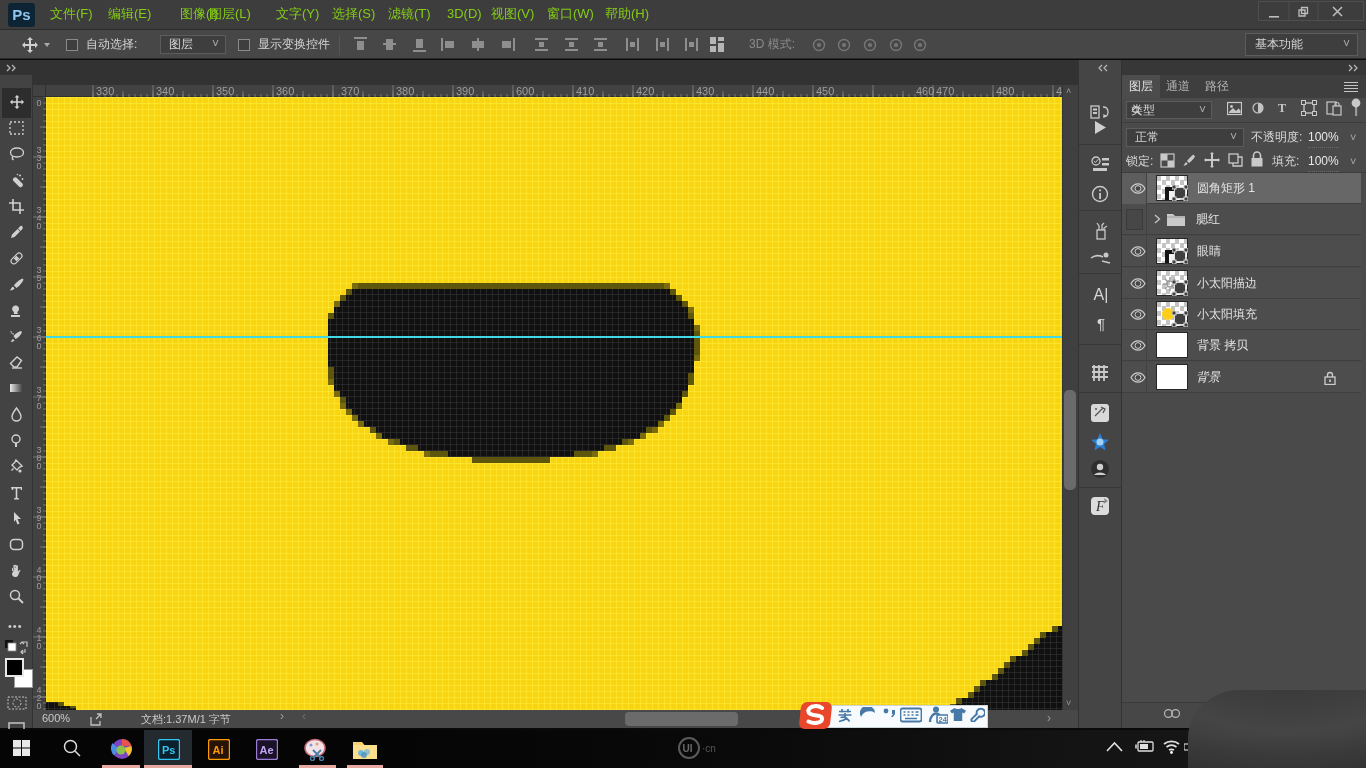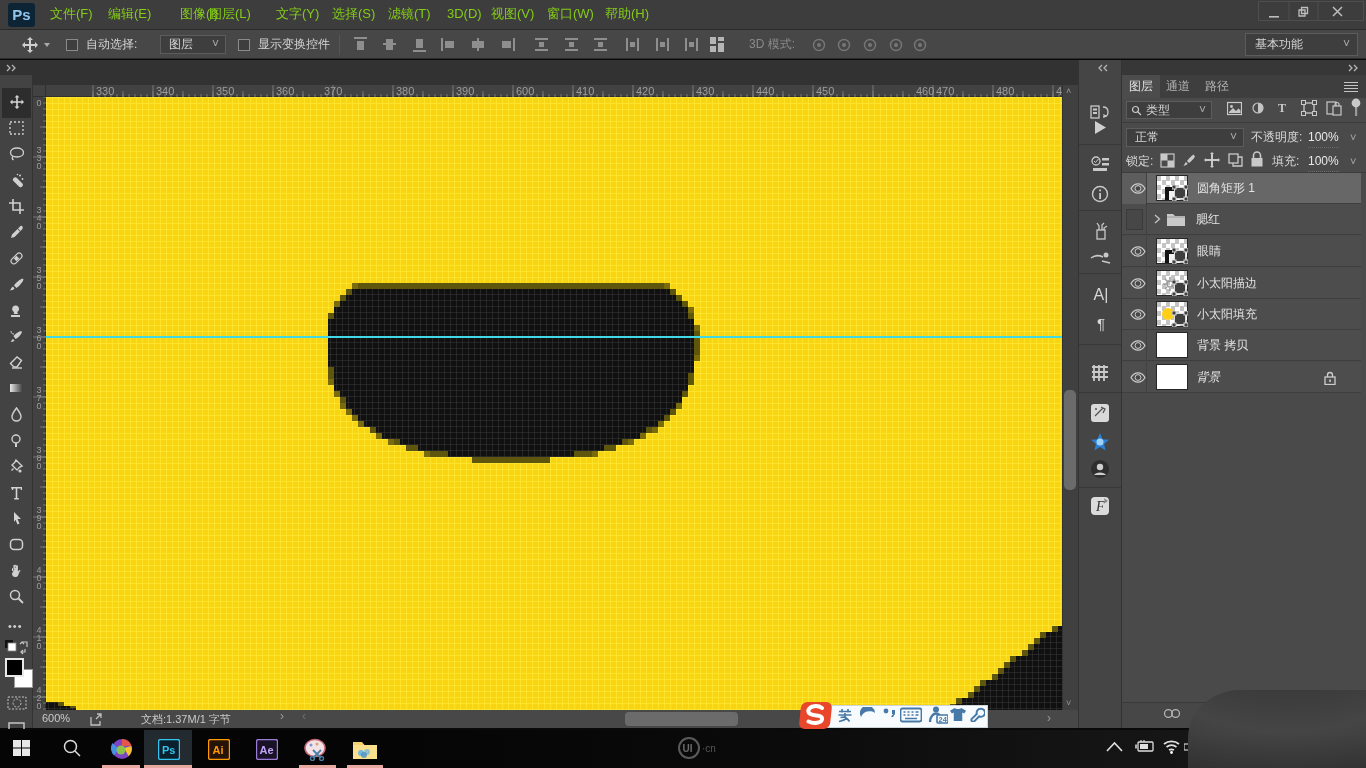--- a/index.html
+++ b/index.html
@@ -269,21 +269,21 @@
 <div class="abs" style="left:33px;top:85px;width:13px;height:12px;background:#424242;border-right:1px solid #303030;border-bottom:1px solid #303030"></div>
 <div id="rnums">
       <span class="vnum" style="top:99px">0</span>
       <svg class="abs" style="left:33px;top:85px" width="1029" height="12">
         <path d="M60 0v12M120 0v12M180 0v12M240 0v12M300 0v12M360 0v12M420 0v12M480 0v12M540 0v12M600 0v12M660 0v12M720 0v12M780 0v12M840 0v12M900 0v12M960 0v12M1020 0v12M60 9v3M66 9v3M72 9v3M78 9v3M84 9v3M90 9v3M96 9v3M102 9v3M108 9v3M114 9v3M120 9v3M126 9v3M132 9v3M138 9v3M144 9v3M150 9v3M156 9v3M162 9v3M168 9v3M174 9v3M180 9v3M186 9v3M192 9v3M198 9v3M204 9v3M210 9v3M216 9v3M222 9v3M228 9v3M234 9v3M240 9v3M246 9v3M252 9v3M258 9v3M264 9v3M270 9v3M276 9v3M282 9v3M288 9v3M294 9v3M300 9v3M306 9v3M312 9v3M318 9v3M324 9v3M330 9v3M336 9v3M342 9v3M348 9v3M354 9v3M360 9v3M366 9v3M372 9v3M378 9v3M384 9v3M390 9v3M396 9v3M402 9v3M408 9v3M414 9v3M420 9v3M426 9v3M432 9v3M438 9v3M444 9v3M450 9v3M456 9v3M462 9v3M468 9v3M474 9v3M480 9v3M486 9v3M492 9v3M498 9v3M504 9v3M510 9v3M516 9v3M522 9v3M528 9v3M534 9v3M540 9v3M546 9v3M552 9v3M558 9v3M564 9v3M570 9v3M576 9v3M582 9v3M588 9v3M594 9v3M600 9v3M606 9v3M612 9v3M618 9v3M624 9v3M630 9v3M636 9v3M642 9v3M648 9v3M654 9v3M660 9v3M666 9v3M672 9v3M678 9v3M684 9v3M690 9v3M696 9v3M702 9v3M708 9v3M714 9v3M720 9v3M726 9v3M732 9v3M738 9v3M744 9v3M750 9v3M756 9v3M762 9v3M768 9v3M774 9v3M780 9v3M786 9v3M792 9v3M798 9v3M804 9v3M810 9v3M816 9v3M822 9v3M828 9v3M834 9v3M840 9v3M846 9v3M852 9v3M858 9v3M864 9v3M870 9v3M876 9v3M882 9v3M888 9v3M894 9v3M900 9v3M906 9v3M912 9v3M918 9v3M924 9v3M930 9v3M936 9v3M942 9v3M948 9v3M954 9v3M960 9v3M966 9v3M972 9v3M978 9v3M984 9v3M990 9v3M996 9v3M1002 9v3M1008 9v3M1014 9v3M1020 9v3M1026 9v3M60 6v6M90 6v6M120 6v6M150 6v6M180 6v6M210 6v6M240 6v6M270 6v6M300 6v6M330 6v6M360 6v6M390 6v6M420 6v6M450 6v6M480 6v6M510 6v6M540 6v6M570 6v6M600 6v6M630 6v6M660 6v6M690 6v6M720 6v6M750 6v6M780 6v6M810 6v6M840 6v6M870 6v6M900 6v6M930 6v6M960 6v6M990 6v6M1020 6v6" stroke="#777" stroke-width="1"></path>
       </svg>
       <span class="rnum" style="left:96px;top:85px">330</span>
       <span class="rnum" style="left:156px;top:85px">340</span>
       <span class="rnum" style="left:216px;top:85px">350</span>
       <span class="rnum" style="left:276px;top:85px">360</span>
-      <span class="rnum" style="left:324px;top:85px">370</span>
+      <span class="rnum" style="left:341px;top:85px">370</span>
       <span class="rnum" style="left:396px;top:85px">380</span>
       <span class="rnum" style="left:456px;top:85px">390</span>
       <span class="rnum" style="left:516px;top:85px">600</span>
       <span class="rnum" style="left:576px;top:85px">410</span>
       <span class="rnum" style="left:636px;top:85px">420</span>
       <span class="rnum" style="left:696px;top:85px">430</span>
       <span class="rnum" style="left:756px;top:85px">440</span>
       <span class="rnum" style="left:816px;top:85px">450</span>
       <span class="rnum" style="left:916px;top:85px">460</span>
       <span class="rnum" style="left:936px;top:85px">470</span>
@@ -417,21 +417,21 @@
 <div class="abs" style="left:1122px;top:75px;width:38px;height:23px;background:#4c4c4c;color:#e0e0e0;font-size:12px;text-align:center;line-height:23px">图层</div>
 <span class="abs" style="left:1166px;top:75px;color:#b2b2b2;font-size:12px;line-height:23px">通道</span>
 <span class="abs" style="left:1205px;top:75px;color:#b2b2b2;font-size:12px;line-height:23px">路径</span>
 <svg class="abs" style="left:1344px;top:81px" width="14" height="11">
       <path d="M0 1.5h14M0 4.5h14M0 7.5h14M0 10.5h14" stroke="#c5c5c5"></path>
     </svg>
 <div id="panelguts">
       <div class="dd" style="left:1126px;top:101px;width:86px;height:18px;line-height:16px"><svg style="position:absolute;left:4px;top:3px" width="11" height="11" viewBox="0 0 11 11">
           <circle cx="4.5" cy="4.5" r="3" fill="none" stroke="#c9c9c9" stroke-width="1.2"></circle>
           <path d="M7 7l3 3" stroke="#c9c9c9" stroke-width="1.2"></path>
-        </svg><span style="margin-left:19px">类型</span><span style="position:absolute;right:5px;color:#aaa">˅</span></div>
+        </svg><span style="margin-left:4px">类型</span><span style="position:absolute;right:5px;color:#aaa">˅</span></div>
       <svg class="abs" style="left:1227px;top:101px" width="15" height="15" viewBox="0 0 15 15">
         <rect x="0.5" y="1.5" width="14" height="12" fill="none" stroke="#c9c9c9" stroke-width="1.2"></rect>
         <circle cx="4.5" cy="5.5" r="1.4" fill="#c9c9c9"></circle>
         <path d="M2 11l4-4 3 3 2.5-2.5 2 2V12H2z" fill="#c9c9c9"></path>
       </svg>
       <svg class="abs" style="left:1252px;top:102px" width="12" height="12" viewBox="0 0 12 12">
         <circle cx="6" cy="6" r="5" fill="none" stroke="#c4c4c4" stroke-width="1.2"></circle>
         <path d="M6 1a5 5 0 010 10z" fill="#c4c4c4"></path>
       </svg>
       <span class="abs" style="left:1278px;top:101px;color:#c8c8c8;font-size:12px;font-weight:bold;font-family:'Liberation Serif',serif">T</span>

